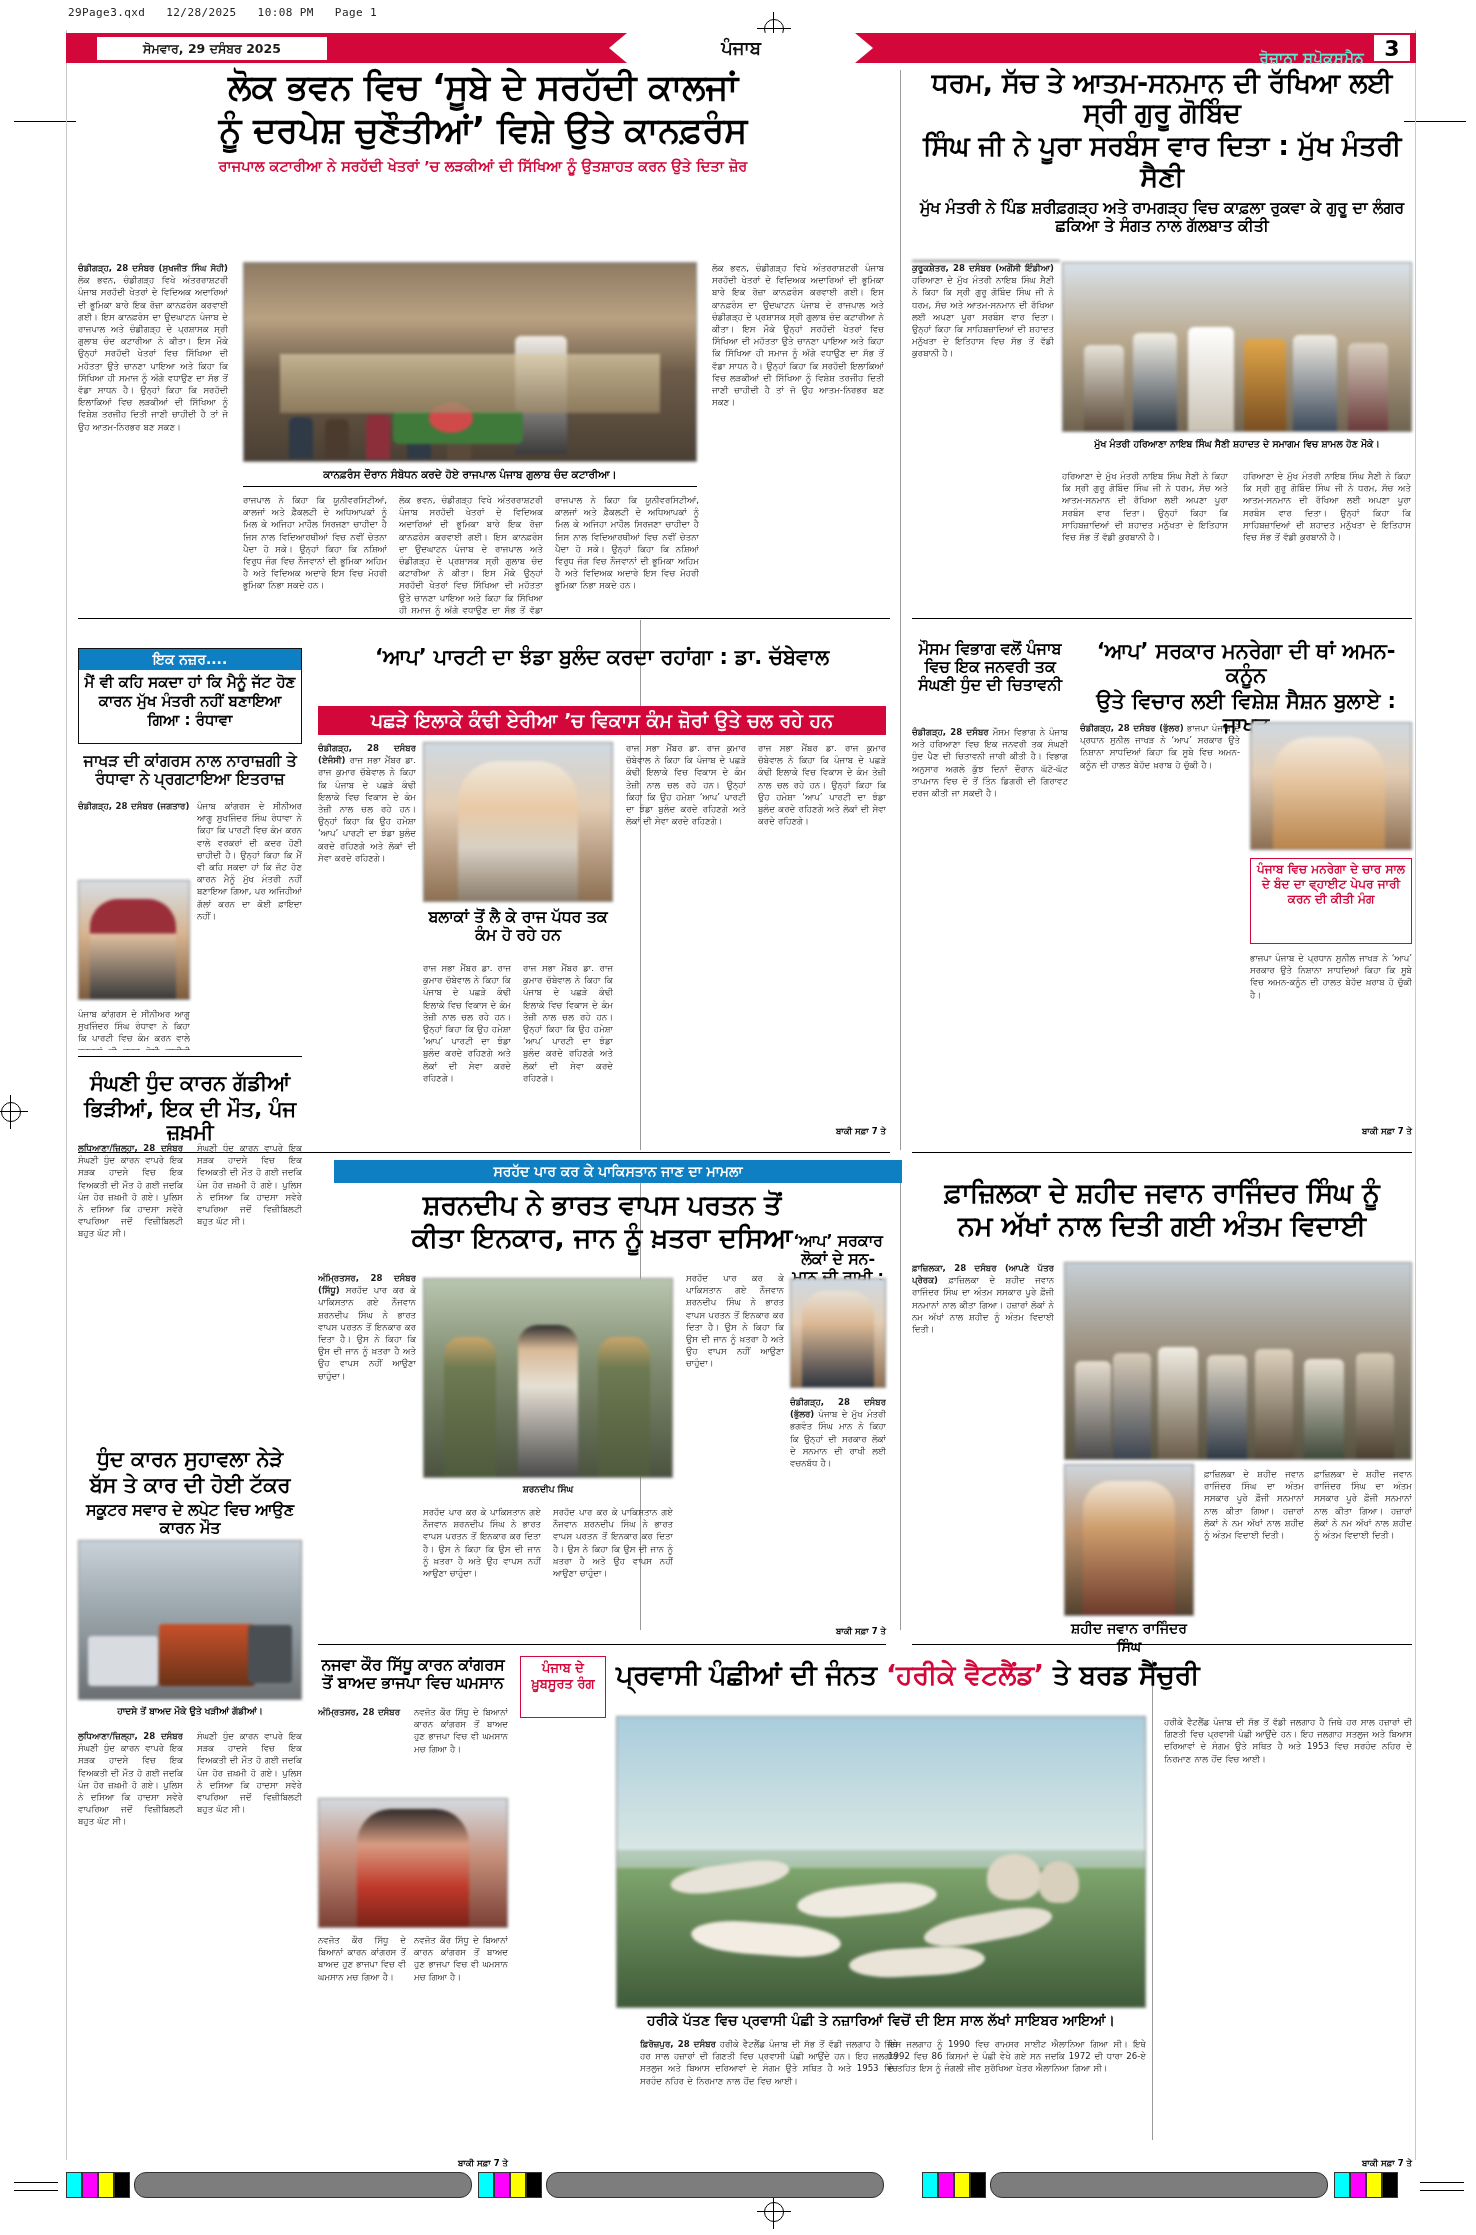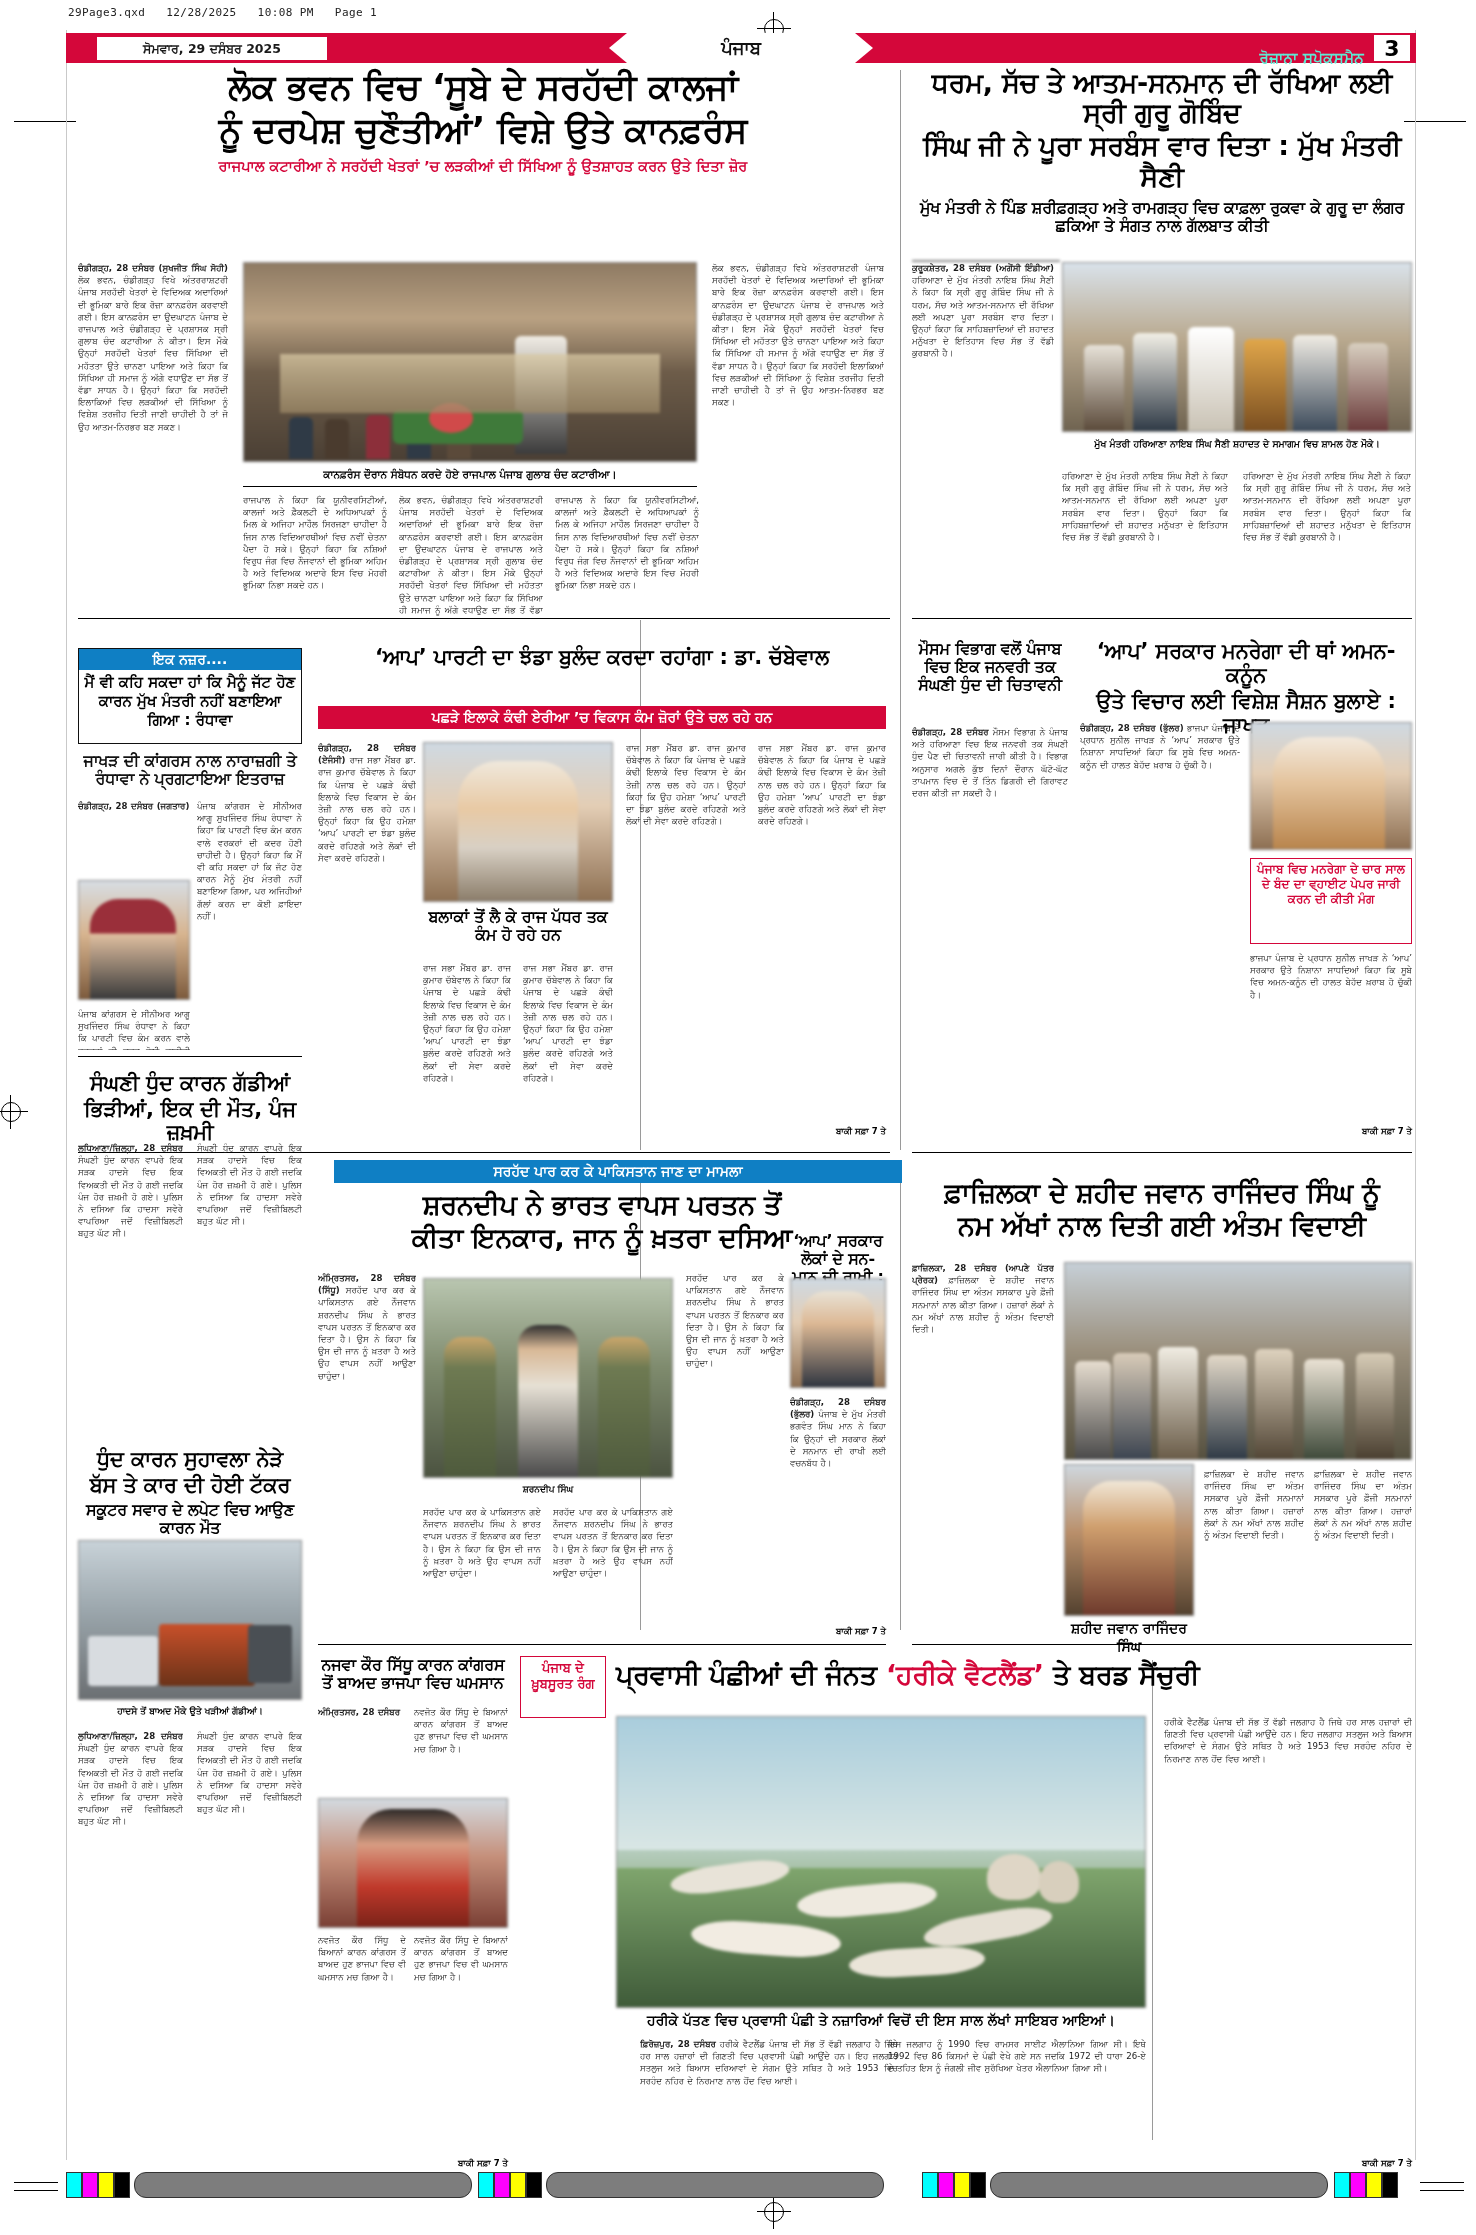--- a/index.html
+++ b/index.html
@@ -28,21 +28,21 @@
      font-size:22px;font-weight:bold;display:flex;align-items:center;justify-content:center;}
 
   
   .blk{position:absolute;box-sizing:border-box;}
   .hl{font-weight:bold;line-height:1.12;letter-spacing:-.2px;text-align:center;color:#000;}
   .hl-xl{font-size:35px;}
   .hl-lg{font-size:27px;}
   .hl-md{font-size:21px;}
   .hl-sm{font-size:16px;}
   .subred{color:#d4073a;font-weight:bold;text-align:center;font-size:14.5px;line-height:1.2;}
-  .kicker{background:#d4073a;color:#fff;font-weight:bold;text-align:center;font-size:14px;padding:3px 4px;line-height:1.2;}
+  .kicker{background:#d4073a;color:#fff;font-weight:bold;text-align:center;font-size:19px;padding:3px 4px;line-height:1.2;}
   .kicker-blue{background:#0f7fc4;color:#fff;font-weight:bold;text-align:center;font-size:14px;padding:3px 4px;line-height:1.2;margin-left:16px;}
 
   
   .body{font-size:8.6px;line-height:1.42;text-align:justify;color:#1b1b1b;word-spacing:.5px;
         font-family:"DejaVu Sans","Liberation Sans",sans-serif;overflow:hidden;}
   .body .lead{font-weight:bold;}
   .cap{font-size:10.5px;font-weight:bold;text-align:center;line-height:1.25;color:#000;}
   .contd{font-size:8.5px;font-weight:bold;text-align:right;color:#000;}
 
   

